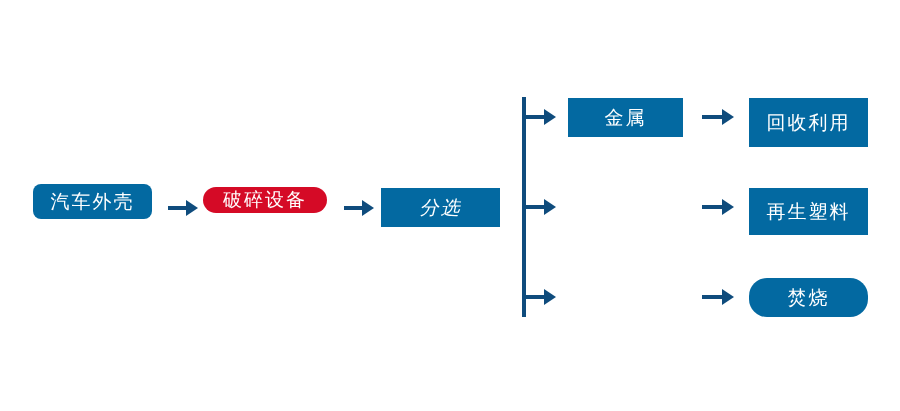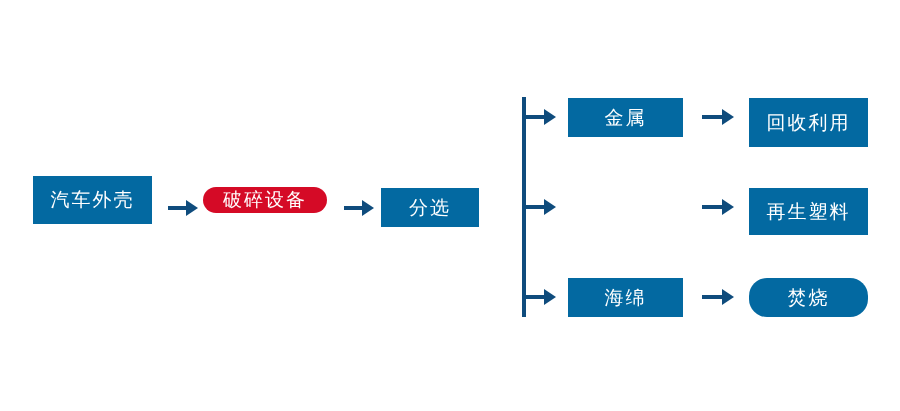--- a/index.html
+++ b/index.html
@@ -62,35 +62,35 @@
     position: absolute;
     width: 4px;
     background: #0F4C7D;
   }
 </style>
 </head>
 <body>
 
 <div id="canvas">
 
-  <div class="node blue" style="left:33px; top:176px; width:119px; height:48px;">汽车外壳</div>
+  <div class="node blue" style="left:33px; top:184px; width:119px; height:35px;border-radius:8px;">汽车外壳</div>
 
   <div class="arrow" style="left:168px; top:195px; width:30px;">
     <div class="shaft" style="width:20px;"></div>
     <div class="head" style="left:18px;"></div>
   </div>
 
   <div class="node red" style="left:203px; top:187px; width:124px; height:26px;border-radius:18px;">破碎设备</div>
 
   <div class="arrow" style="left:344px; top:195px; width:30px;">
     <div class="shaft" style="width:20px;"></div>
     <div class="head" style="left:18px;"></div>
   </div>
 
-  <div class="node blue" style="left:381px; top:188px; width:98px; height:39px;">分选</div>
+  <div class="node blue" style="left:381px; top:188px; width:119px; height:39px;font-style:italic;">分选</div>
 
   <div class="bus" style="left:522px; top:97px; height:220px;"></div>
 
   <div class="arrow" style="left:522px; top:104px; width:34px;">
     <div class="shaft" style="width:24px;"></div>
     <div class="head" style="left:22px;"></div>
   </div>
 
   <div class="node blue" style="left:568px; top:98px; width:115px; height:39px;">金属</div>
 
@@ -112,21 +112,20 @@
     <div class="head" style="left:20px;"></div>
   </div>
 
   <div class="node blue" style="left:749px; top:188px; width:119px; height:47px;">再生塑料</div>
 
   <div class="arrow" style="left:522px; top:284px; width:34px;">
     <div class="shaft" style="width:24px;"></div>
     <div class="head" style="left:22px;"></div>
   </div>
 
-  <div class="node blue" style="left:568px; top:278px; width:115px; height:39px;">海绵</div>
 
   <div class="arrow" style="left:702px; top:284px; width:32px;">
     <div class="shaft" style="width:22px;"></div>
     <div class="head" style="left:20px;"></div>
   </div>
 
   <div class="node blue" style="left:749px; top:278px; width:119px; height:39px;border-radius:18px;">焚烧</div>
 
 </div>
 

